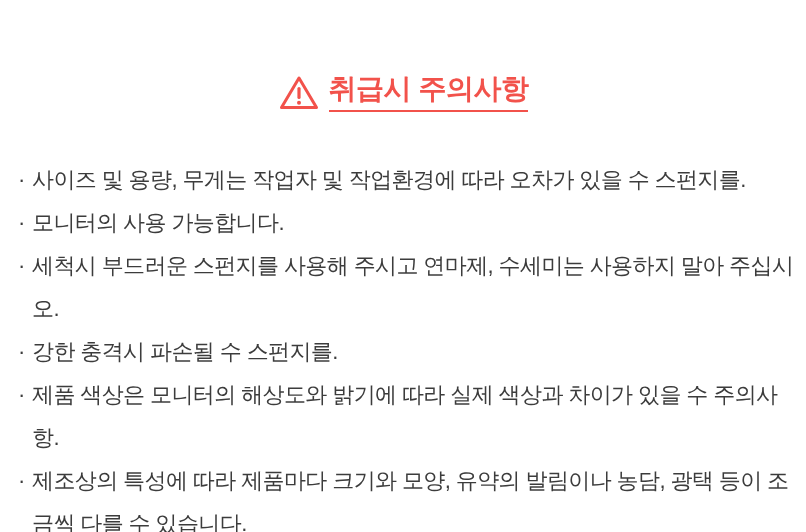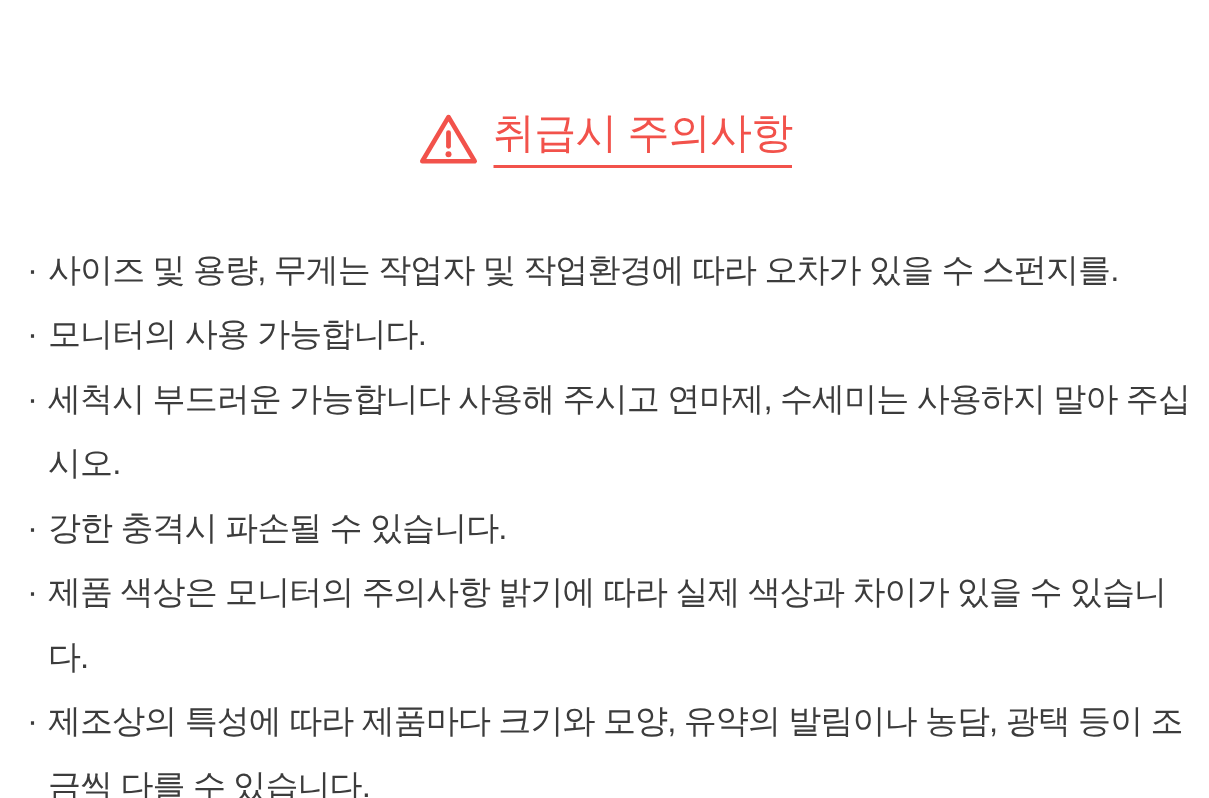--- a/index.html
+++ b/index.html
@@ -20,21 +20,21 @@
     align-items: center;
     justify-content: center;
   }
   .warn-icon {
     width: 42px; height: 38px;
     margin-right: 9px;
     flex: 0 0 auto;
   }
   .notice-title {
     font-size: 28px;
-    font-weight: normal;
+    font-weight: bold;
     color: #f2524b;
     letter-spacing: -0.5px;
     border-bottom: 2px solid #f2524b;
     padding-bottom: 5px;
     line-height: 1.1;
   }
   .notice-list {
     position: absolute;
     top: 158px; left: 18px; right: 12px;
     list-style: none;
@@ -73,29 +73,29 @@
     <li>
       <span class="bullet">·</span>
       <span class="li-text">사이즈 및 용량, 무게는 작업자 및 작업환경에 따라 오차가 있을 수 스펀지를.</span>
     </li>
     <li>
       <span class="bullet">·</span>
       <span class="li-text">모니터의 사용 가능합니다.</span>
     </li>
     <li>
       <span class="bullet">·</span>
-      <span class="li-text">세척시 부드러운 가능합니다 사용해 주시고 연마제, 수세미는 사용하지 말아 주십시오.</span>
+      <span class="li-text">세척시 부드러운 스펀지를 사용해 주시고 연마제, 수세미는 사용하지 말아 주십시오.</span>
     </li>
     <li>
       <span class="bullet">·</span>
-      <span class="li-text">강한 충격시 파손될 수 있습니다.</span>
+      <span class="li-text">강한 충격시 파손될 수 스펀지를.</span>
     </li>
     <li>
       <span class="bullet">·</span>
-      <span class="li-text">제품 색상은 모니터의 주의사항 밝기에 따라 실제 색상과 차이가 있을 수 있습니다.</span>
+      <span class="li-text">제품 색상은 모니터의 해상도와 밝기에 따라 실제 색상과 차이가 있을 수 주의사항.</span>
     </li>
     <li>
       <span class="bullet">·</span>
       <span class="li-text">제조상의 특성에 따라 제품마다 크기와 모양, 유약의 발림이나 농담, 광택 등이 조금씩 다를 수 있습니다.</span>
     </li>
 
   </ul>
 
 </div>
 

